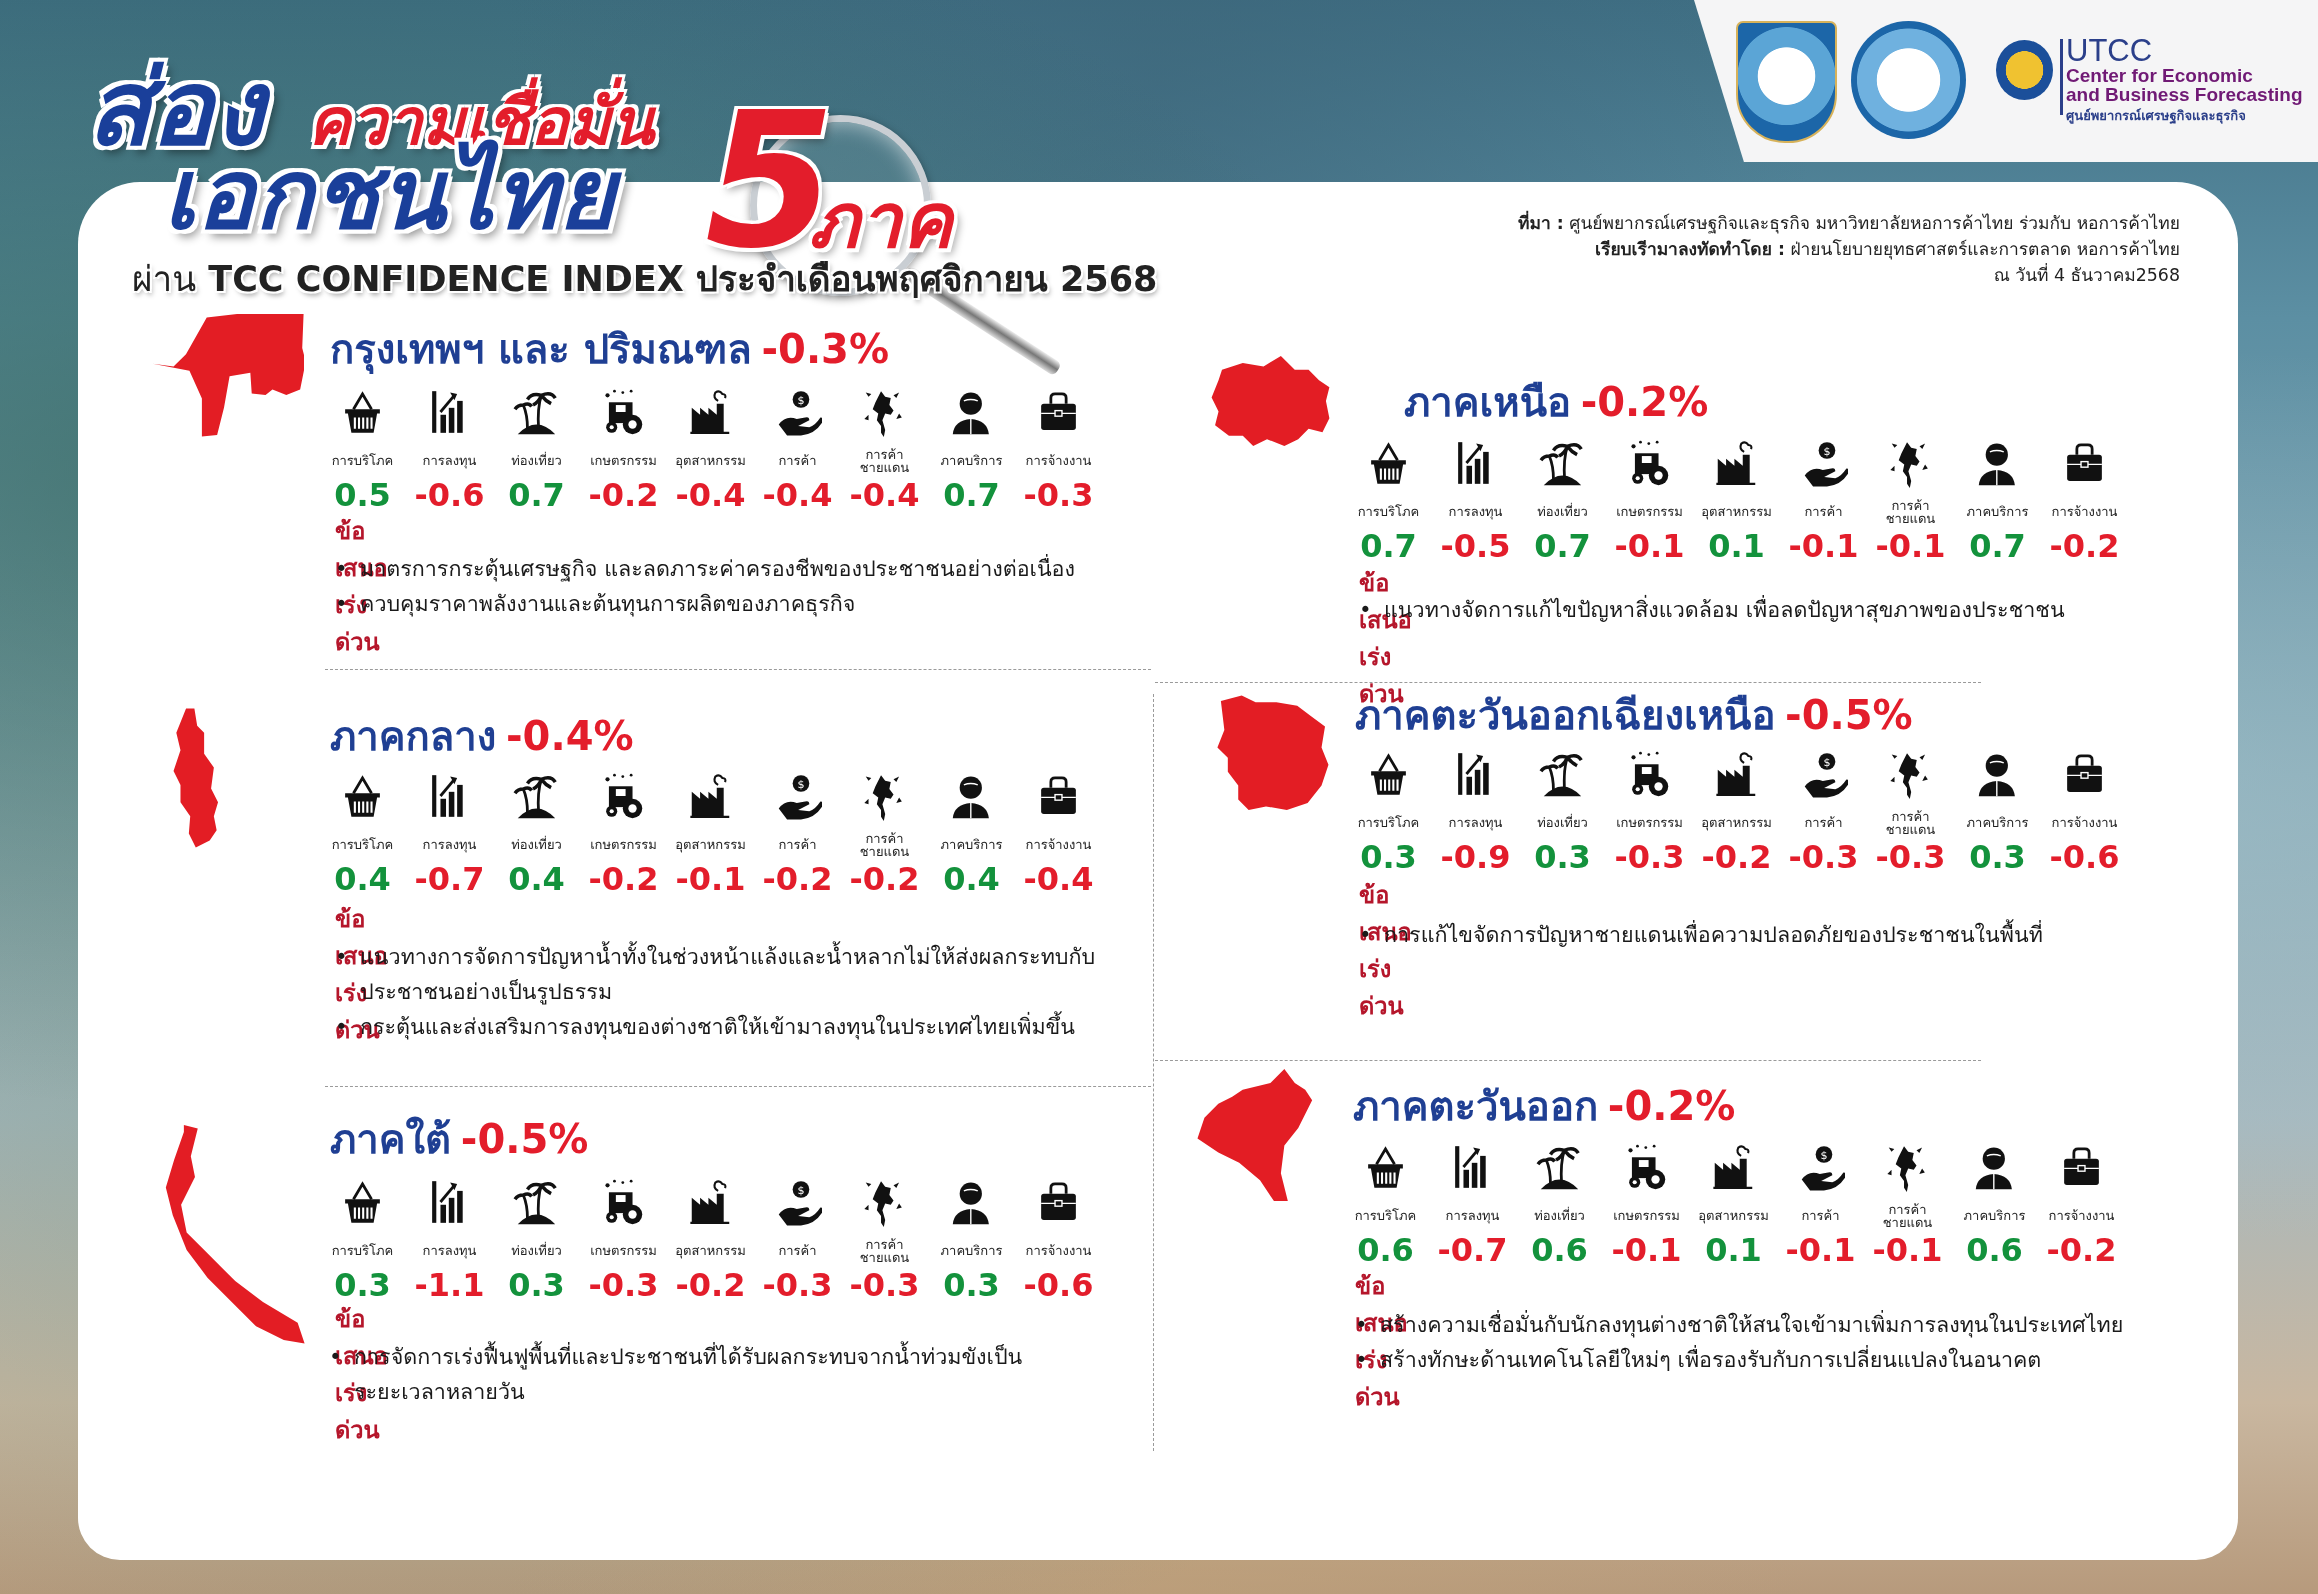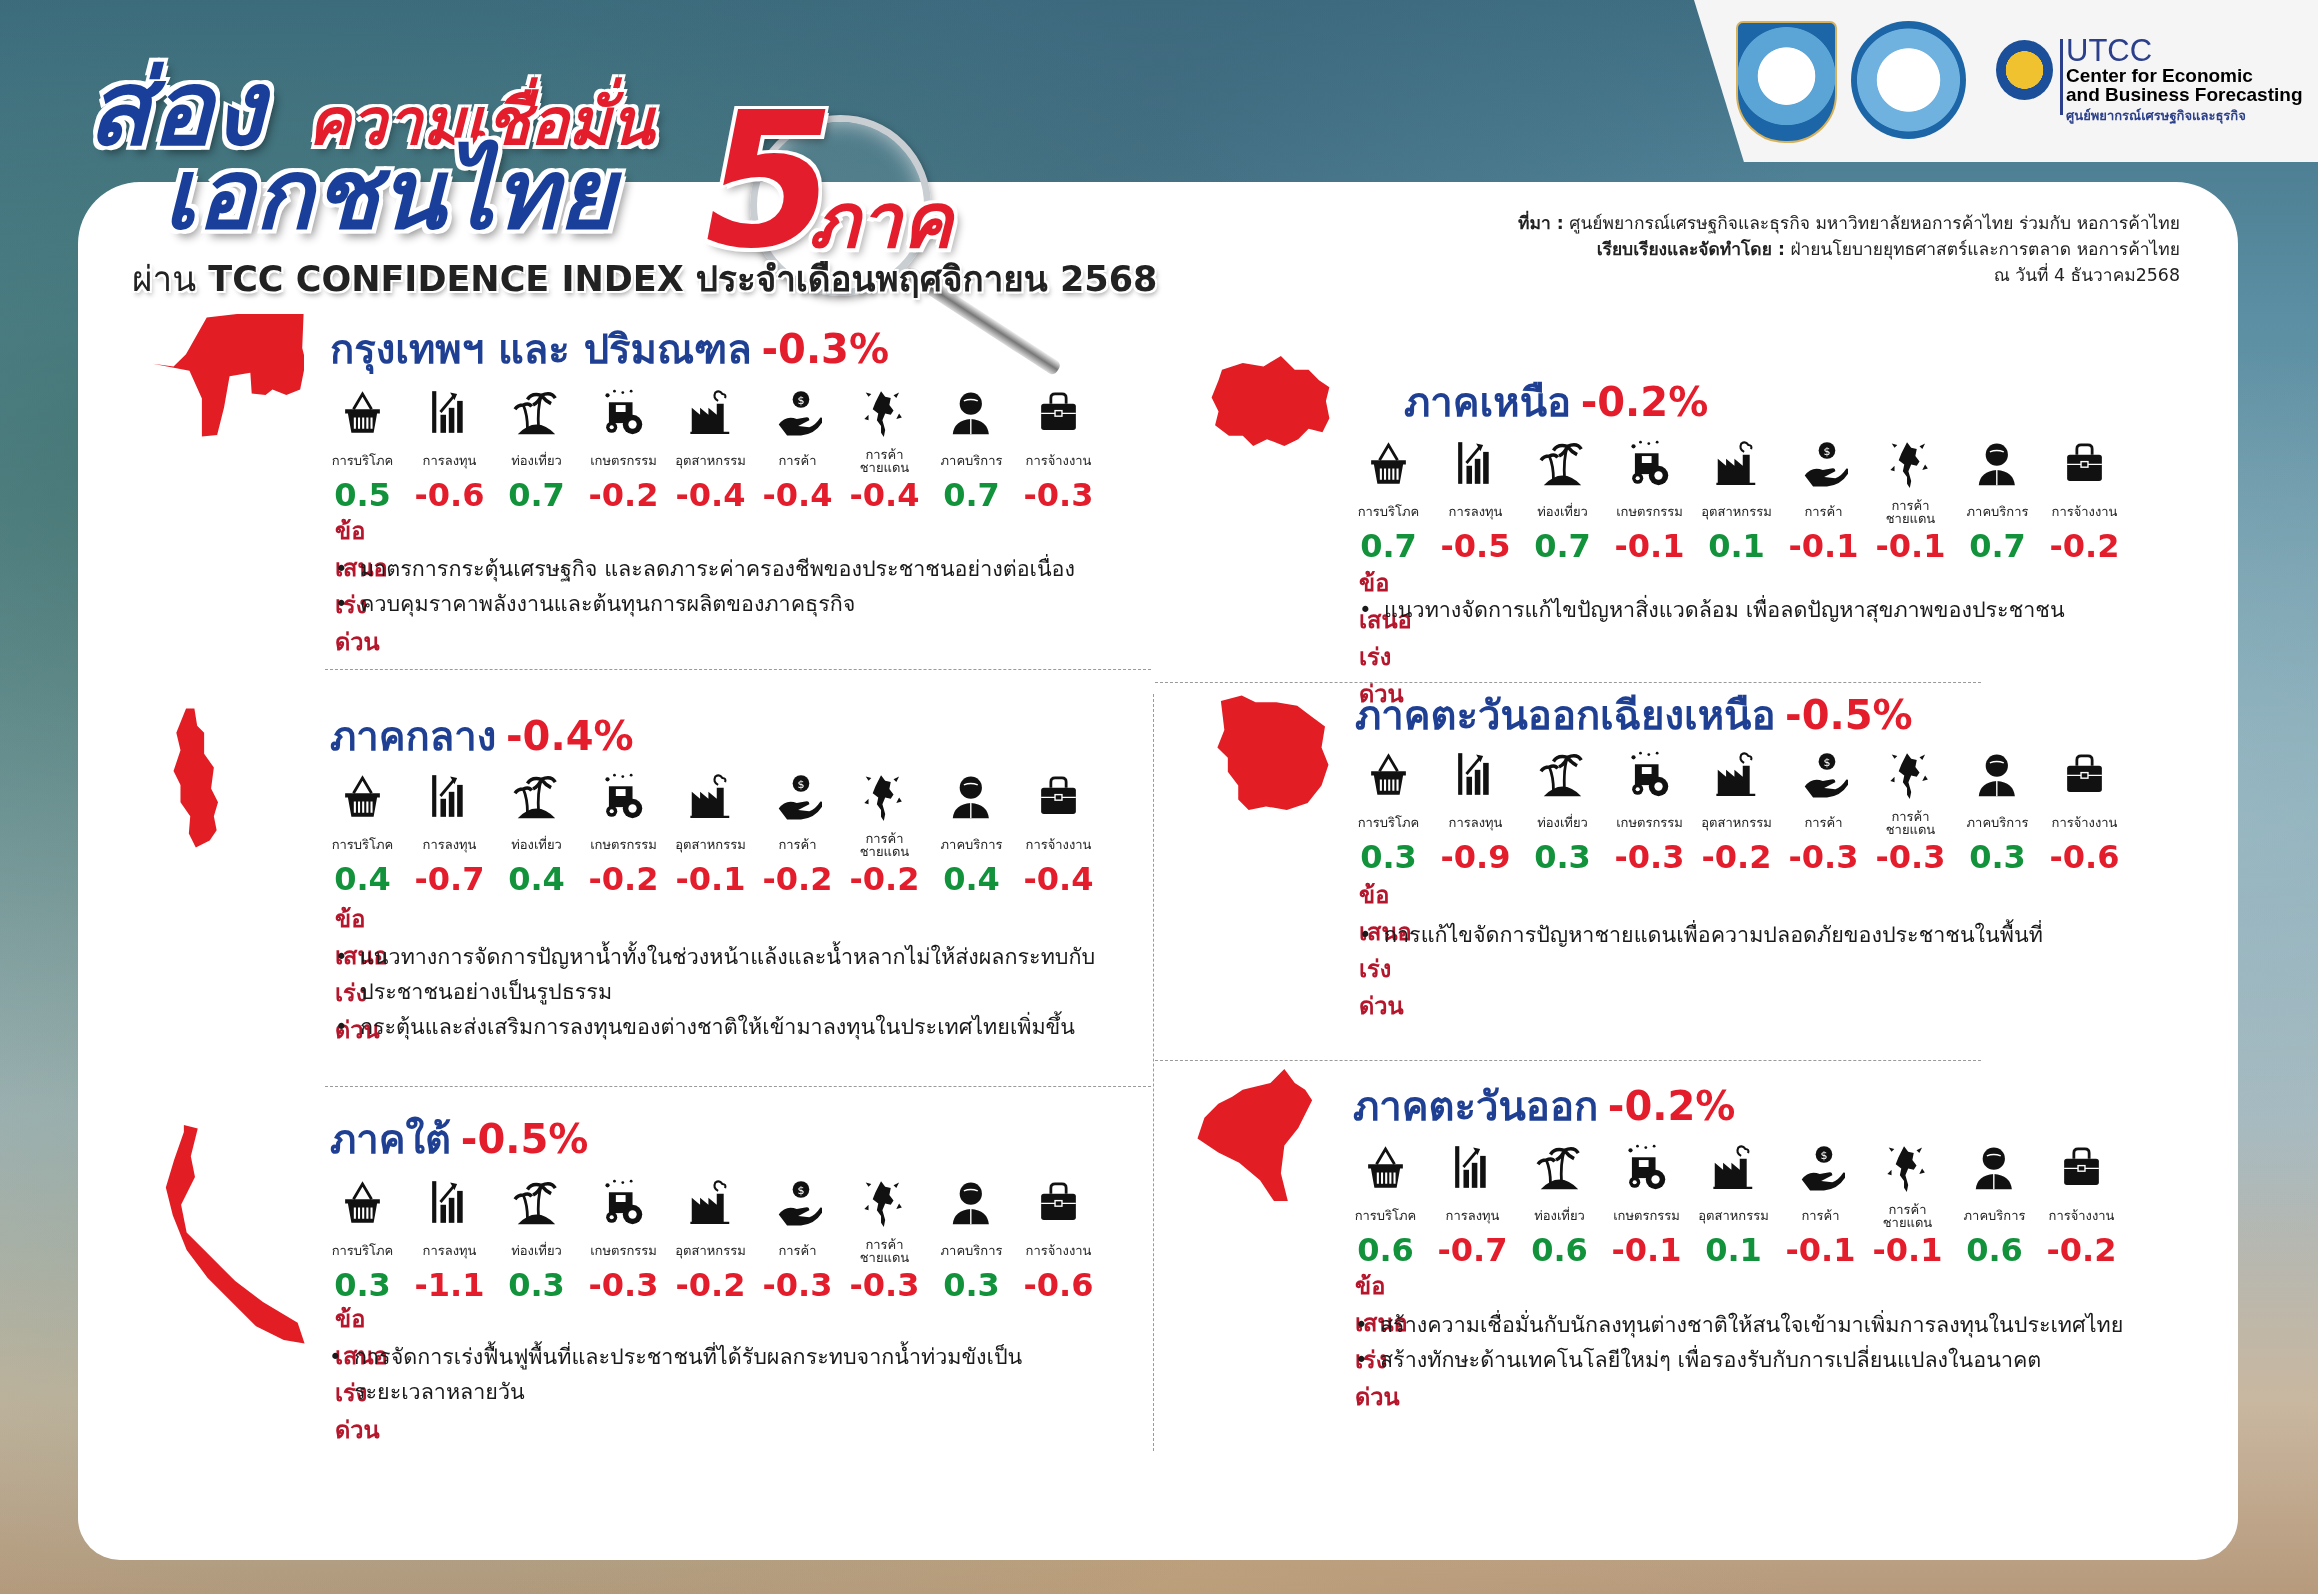--- a/index.html
+++ b/index.html
@@ -12,21 +12,21 @@
     radial-gradient(ellipse at 50% 5%,rgba(60,100,120,.6),transparent 40%),
     radial-gradient(ellipse at 50% 100%,rgba(190,160,120,.6),transparent 40%);}
   .logo-panel{position:absolute;left:1694px;top:0;width:624px;height:162px;background:#f5f5f6;clip-path:polygon(0 0,100% 0,100% 100%,8% 100%);}
   .logo{position:absolute;border-radius:50%;}
   .logo-shield{left:1736px;top:21px;width:97px;height:118px;border-radius:7px 7px 49px 49px;background:radial-gradient(circle at 50% 45%,#fff 0 35%,#5ba5d6 36% 60%,#1c66a8 61%);border:2.8px solid #d7b25a;}
   .logo-board{left:1851px;top:21px;width:115px;height:118px;background:radial-gradient(circle at 50% 50%,#fff 0 38%,#6fb1df 39% 62%,#1c66a8 63% 92%,#d7b25a 93%);}
   .logo-utcc{left:1996px;top:40px;width:57px;height:60px;background:radial-gradient(circle,#f0c230 0 45%,#1b4f9a 46% 88%,#d7b25a 89%);}
   .utcc-text{position:absolute;left:2066px;top:35px;}
   .utcc-text .bar{position:absolute;left:-5.6px;top:4.2px;width:2.1px;height:76px;background:#2b3f8a;}
   .utcc-title{font-family:"Liberation Sans",sans-serif;font-size:31px;color:#2b3f8a;line-height:31px;}
-  .utcc-sub{font-family:"Liberation Sans",sans-serif;font-size:19px;color:#000000;font-weight:bold;line-height:19.4px;}
+  .utcc-sub{font-family:"Liberation Sans",sans-serif;font-size:19px;color:#701a75;font-weight:bold;line-height:19.4px;}
   .utcc-thai{font-family:"DejaVu Sans",sans-serif;font-size:13px;color:#2b3f8a;font-weight:bold;}
 
   .card{position:absolute;left:78px;top:182px;width:2160px;height:1378px;background:#fff;border-radius:62px 62px 42px 42px;}
   .title{position:absolute;left:87px;top:56px;}
   .t-line1{position:absolute;left:0;top:0;white-space:nowrap;}
   .t-big{font-family:"DejaVu Sans",sans-serif;font-weight:bold;font-style:italic;color:#1a3f9a;font-size:104px;line-height:104px;
      -webkit-text-stroke:0;text-shadow:0 0 0 #fff,4.2px 4.2px 0 #fff,-4.2px -4.2px 0 #fff,4.2px -4.2px 0 #fff,-4.2px 4.2px 0 #fff,5.6px 7px 9.7px rgba(0,0,0,.45);}
   .t-red{font-family:"DejaVu Sans",sans-serif;font-weight:bold;font-style:italic;color:#e31d2b;
      text-shadow:3.5px 3.5px 0 #fff,-3.5px -3.5px 0 #fff,3.5px -3.5px 0 #fff,-3.5px 3.5px 0 #fff,4.2px 5.6px 8.3px rgba(0,0,0,.4);}
   .t-five{position:absolute;left:618px;top:31px;font-size:187px;line-height:187px;}
@@ -92,21 +92,21 @@
   <span class="t-red t-phak">ภาค</span>
 </div>
 <div class="subtitle">
   <span class="thin">ผ่าน</span>
   <span>TCC CONFIDENCE INDEX</span>
   <span>ประจำเดือนพฤศจิกายน 2568</span>
 </div>
 
 <div class="credits">
   <div><b>ที่มา :</b><span> ศูนย์พยากรณ์เศรษฐกิจและธุรกิจ มหาวิทยาลัยหอการค้าไทย ร่วมกับ หอการค้าไทย</span></div>
-  <div><b>เรียบเรียงและจัดทำโดย :</b><span> ฝ่ายนโยบายยุทธศาสตร์และการตลาด หอการค้าไทย</span></div>
+  <div><b>เรียบเรีามาลงทัดทำโดย :</b><span> ฝ่ายนโยบายยุทธศาสตร์และการตลาด หอการค้าไทย</span></div>
   <div>ณ วันที่ 4 ธันวาคม2568</div>
 </div>
 
 <div class="vdash" style="left:1153px;top:694px;height:757px;"></div>
 <div class="hdash" style="left:325px;top:669px;width:826px;"></div>
 <div class="hdash" style="left:325px;top:1086px;width:826px;"></div>
 <div class="hdash" style="left:1155px;top:682px;width:826px;"></div>
 <div class="hdash" style="left:1155px;top:1060px;width:826px;"></div>
 
 <svg width="0" height="0" style="position:absolute">

